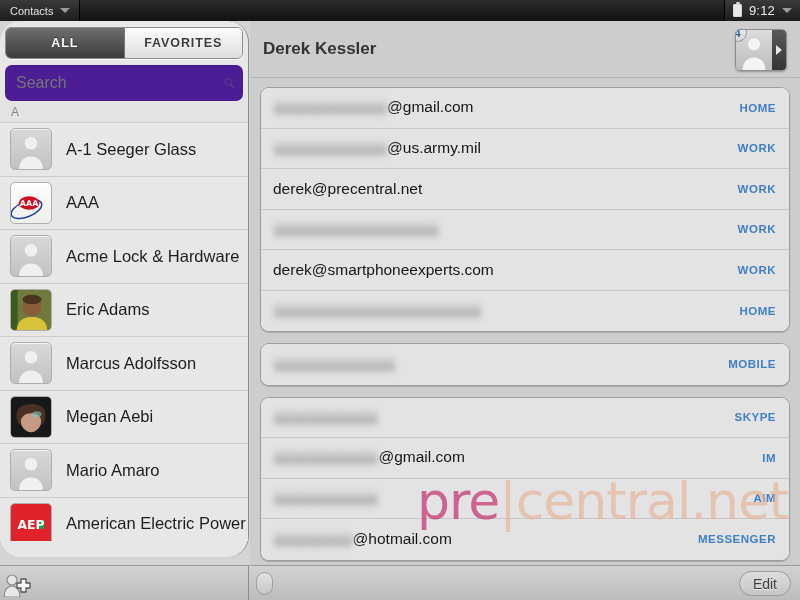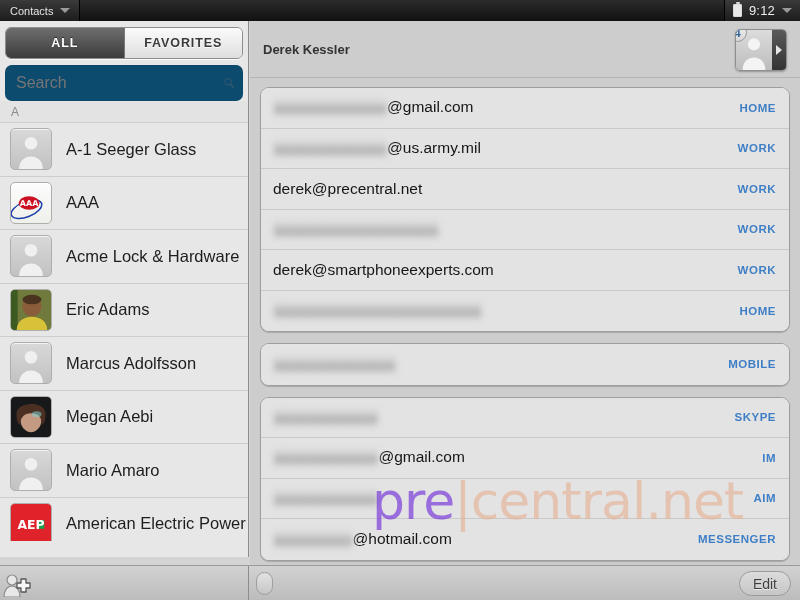--- a/index.html
+++ b/index.html
@@ -34,42 +34,42 @@
   }
   .batt{ position:relative; width:9px; height:13px;
     border:1.5px solid #d8d8d8; border-radius:1px; background:#e9e9e9; }
   .batt::before{ content:""; position:absolute; top:-3.5px; left:2px;
     width:4px; height:2px; background:#d8d8d8; border-radius:1px; }
   .sb-time{ font-size:13px; color:#ededed; letter-spacing:.2px; }
 
   
   .left{
     position:absolute; top:21px; left:0; width:249px; height:536px;
-    background:#e7e7e7; border-right:1px solid #8d8d8d;
+    background:#e7e7e7; border-right:1px solid #8d8d8d;border-radius:21px;
   }
   .tabs{
     margin:6px 5px 0 5px; height:32px; display:flex;
     border:1px solid #8e8e8e; border-radius:6px; overflow:hidden;
     box-shadow:0 1px 0 rgba(255,255,255,.8);
   }
   .tab{
     flex:1; display:flex; align-items:center; justify-content:center;
     font-size:12.5px; font-weight:bold; letter-spacing:.9px; cursor:pointer;
   }
   .tab.sel{
     background:linear-gradient(#6e6e6e,#3c3c3c);
     color:#fff; text-shadow:0 -1px 0 rgba(0,0,0,.55);
     border-right:1px solid #777;
   }
   .tab.unsel{
     background:linear-gradient(#fbfbfb,#dedede); color:#3a3a3a;
     text-shadow:0 1px 0 rgba(255,255,255,.9);
   }
   .searchwrap{
-    margin:6px 5px 0 5px; height:36px; background:#0c4a6e;
+    margin:6px 5px 0 5px; height:36px; background:#4c1d95;
     border-radius:7px; display:flex; align-items:center;
     padding:0 8px 0 11px; box-shadow:inset 0 1px 1px rgba(0,0,0,.07);
   }
   .searchwrap input{
     flex:1; border:0; outline:0; font-size:16px; color:#9d9d9d;
     font-family:"Liberation Sans", sans-serif; background:transparent;
   }
   .mag{ width:20px; height:20px; opacity:.45; }
   .sechead{
     height:22px; padding-left:11px; display:flex; align-items:center;
@@ -94,21 +94,21 @@
   
   .right{
     position:absolute; top:21px; left:250px; width:550px; height:544px;
     background:#cdcdcd;
   }
   .rhead{
     position:relative; height:57px; border-bottom:1px solid #b4b4b4;
     display:flex; align-items:center; padding-left:13px;
     background:#cdcdcd;
   }
-  .rtitle{ font-size:13px; font-weight:bold; color:#333; }
+  .rtitle{ font-size:17px; font-weight:bold; color:#333; }
   .avcard{
     position:absolute; right:13px; top:8px; width:52px; height:42px;
     border:1px solid #8f8f8f; border-radius:5px; overflow:hidden;
     display:flex; box-shadow:0 1px 2px rgba(0,0,0,.28);
   }
   .avpic{ flex:1; background:linear-gradient(#dcdcdc,#bdbdbd); position:relative; }
   .avarrow{
     width:14px; background:linear-gradient(#5a5a5a,#333);
     display:flex; align-items:center; justify-content:center;
   }
@@ -141,21 +141,21 @@
     filter:blur(3.4px); border-radius:2px; vertical-align:middle;
     padding:0 1px;
   }
 
   
   .wm{
     position:absolute; left:122px; top:393px; font-size:52px;
     letter-spacing:-1px; pointer-events:none; white-space:nowrap;
     font-family:"DejaVu Sans", sans-serif; opacity:.62;
   }
-  .wm .g{ color:#6d28d9; }
+  .wm .g{ color:#be185d;margin-left:45px; }
   .wm .o{ color:#e6b094; }
 
   
   .bottom{
     position:absolute; left:0; top:565px; width:800px; height:35px;
     background:linear-gradient(#d2d2d2,#bcbcbc);
     border-top:1px solid #9b9b9b;
   }
   .bl{ position:absolute; left:0; top:0; width:249px; height:34px;
     border-right:1px solid #8d8d8d; }

